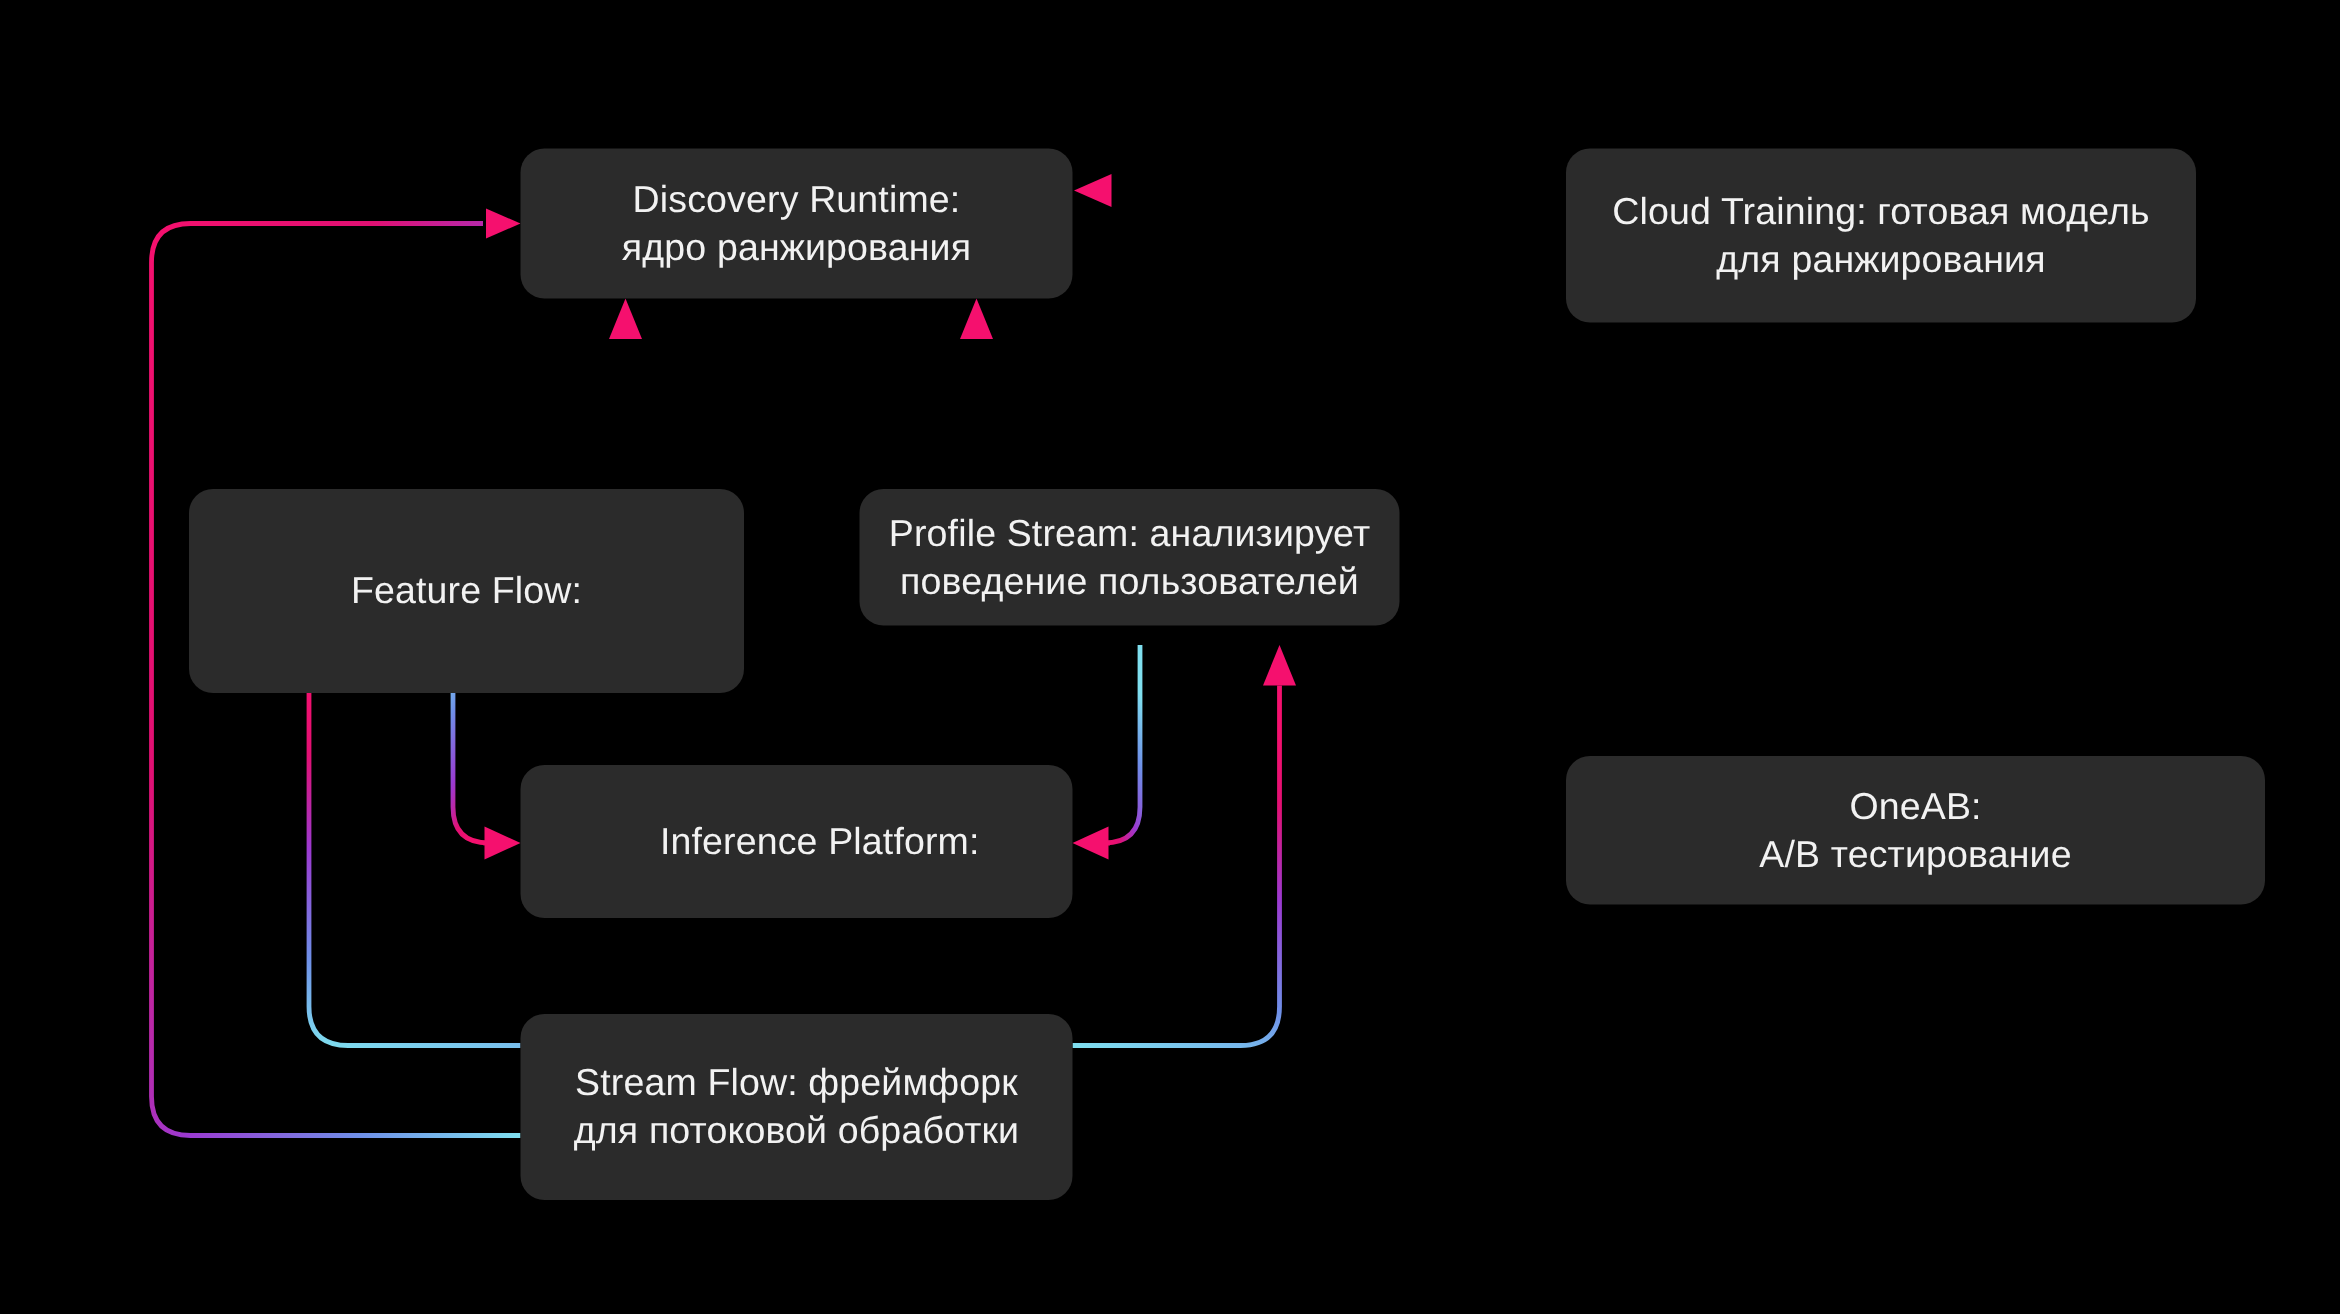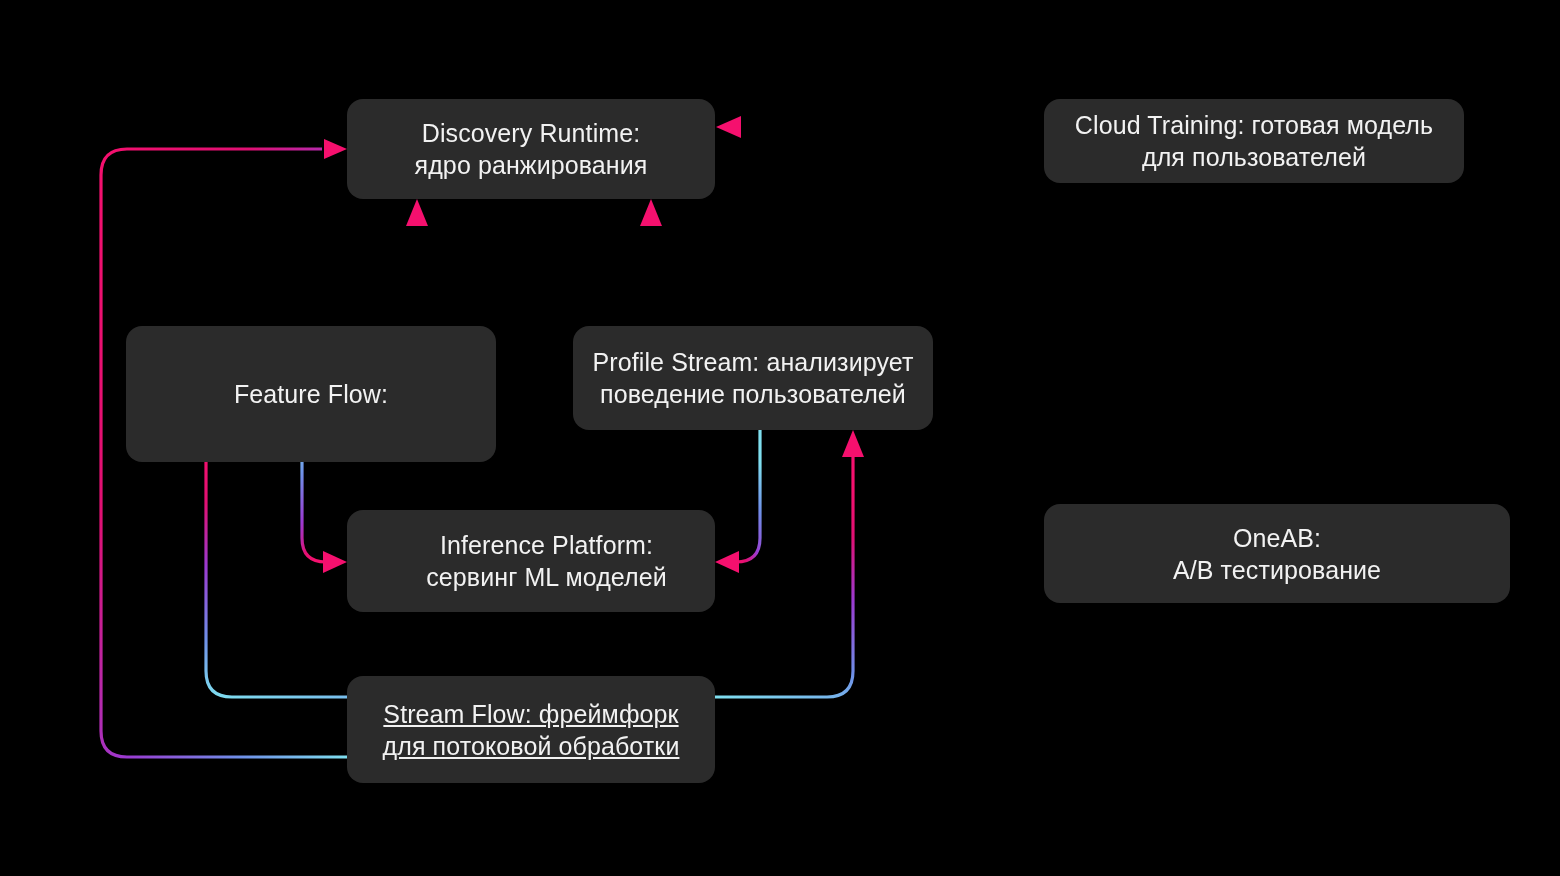--- a/index.html
+++ b/index.html
@@ -139,48 +139,47 @@
     </g>
   </svg>
 
   <div class="node" style="left:347px; top:99px; width:368px; height:100px;">
     <div>
       <span>Discovery Runtime:</span>
       <span>ядро ранжирования</span>
     </div>
   </div>
 
-  <div class="node" style="left:1044px; top:99px; width:420px; height:84px;">
+  <div class="node" style="left:1044px; top:99px; width:420px; height:116px;">
     <div>
       <span>Cloud Training: готовая модель</span>
-      <span>для пользователей</span>
+      <span>для ранжирования</span>
     </div>
   </div>
 
   <div class="node" style="left:126px; top:326px; width:370px; height:136px;">
     <div>
       <span>Feature Flow:</span>
     </div>
   </div>
 
-  <div class="node" style="left:573px; top:326px; width:360px; height:104px;">
+  <div class="node" style="left:573px; top:326px; width:360px; height:91px;">
     <div>
       <span>Profile Stream: анализирует</span>
       <span>поведение пользователей</span>
     </div>
   </div>
 
   <div class="node" style="left:347px; top:510px; width:368px; height:102px;padding-left:45px;">
     <div>
       <span>Inference Platform:</span>
-      <span>сервинг ML моделей</span>
     </div>
   </div>
 
-  <div class="node" style="left:347px; top:676px; width:368px; height:107px;text-decoration:underline;">
+  <div class="node" style="left:347px; top:676px; width:368px; height:124px;">
     <div>
       <span>Stream Flow: фреймфорк</span>
       <span>для потоковой обработки</span>
     </div>
   </div>
 
   <div class="node" style="left:1044px; top:504px; width:466px; height:99px;">
     <div>
       <span>OneAB:</span>
       <span>A/B тестирование</span>

